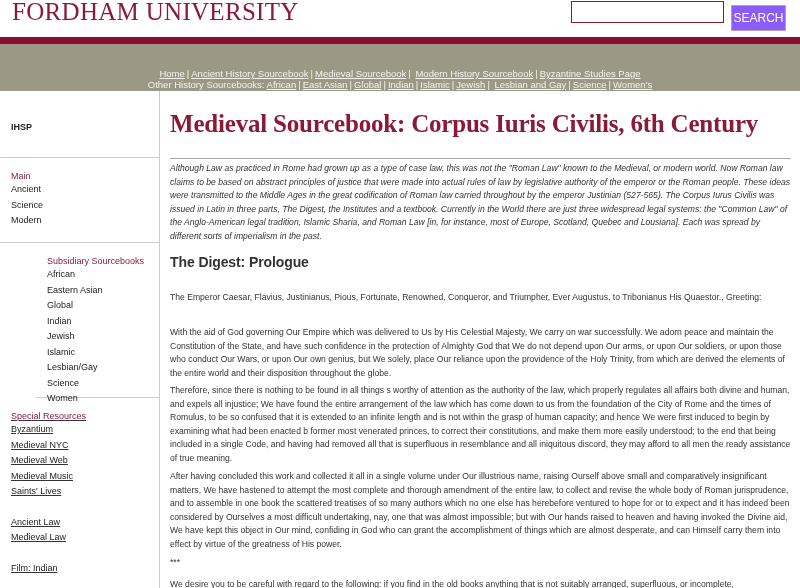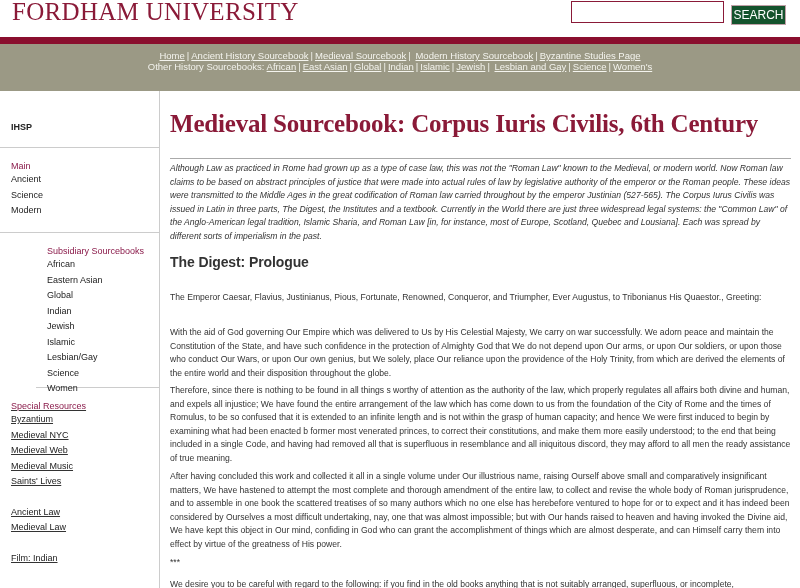--- a/index.html
+++ b/index.html
@@ -19,43 +19,43 @@
     line-height: 28px;
   }
   .search-input {
     position: absolute; left: 571px; top: 1px;
     width: 153px; height: 22px;
     border: 1px solid #8a1a38; box-sizing: border-box; background: #fff;
     padding: 0 4px; font-size: 12px; font-family: "Liberation Sans", sans-serif;
   }
   .search-button {
     position: absolute; left: 731px; top: 5px;
-    width: 55px; height: 20px; background: #14532d; color: #ffffff;
+    width: 55px; height: 26px; background: #8b5cf6; color: #ffffff;
     font-family: "Liberation Sans", sans-serif; font-size: 12px; font-weight: normal;
     border: 1px solid #c0a0a8; box-sizing: border-box; padding: 0; line-height: 13px;
     text-align: center; cursor: pointer;
   }
   .redbar { height: 7px; background: #8a0f2e; }
   .graybar {
     height: 47px; background: #9b9985; color: #f2f2ec;
     font-size: 9.5px; text-align: center; line-height: 11px;
-    box-sizing: border-box; padding-top: 6px;
+    box-sizing: border-box; padding-top: 24px;
   }
   .graybar a { color: #f4f4ee; text-decoration: underline; }
   .graybar .sep { color: #f2f2ec; padding: 0 2px; }
   .layout { position: relative; }
   .sidebar {
     position: absolute; left: 0; top: 0; width: 159px;
     border-right: 1px solid #cccccc; height: 500px;
     font-size: 9px;
   }
   .side-section {
     border-bottom: 1px solid #cccccc; padding: 0 0 0 11px;
   }
-  .side-ihsp { height: 57px; box-sizing: border-box; padding-top: 31px; font-weight: bold; color: #222; font-size: 9px; }
+  .side-ihsp { height: 67px; box-sizing: border-box; padding-top: 31px; font-weight: bold; color: #222; font-size: 9px; }
   .side-heading { color: #8a1a4a; font-size: 9px; line-height: 11px; }
   .side-item { color: #222; font-size: 9px; line-height: 15.5px; display: block; text-decoration: none; }
   .side-main { height: 85px; box-sizing: border-box; padding-top: 13px; }
   .side-sub { height: 155px; box-sizing: border-box; padding-top: 13px; margin-left: 36px; }
   .side-special { padding-top: 13px; border-bottom: none; text-decoration: underline; }
   .gap { height: 15px; }
   .content {
     position: absolute; left: 170px; top: 0; width: 620px;
   }
   .title {

